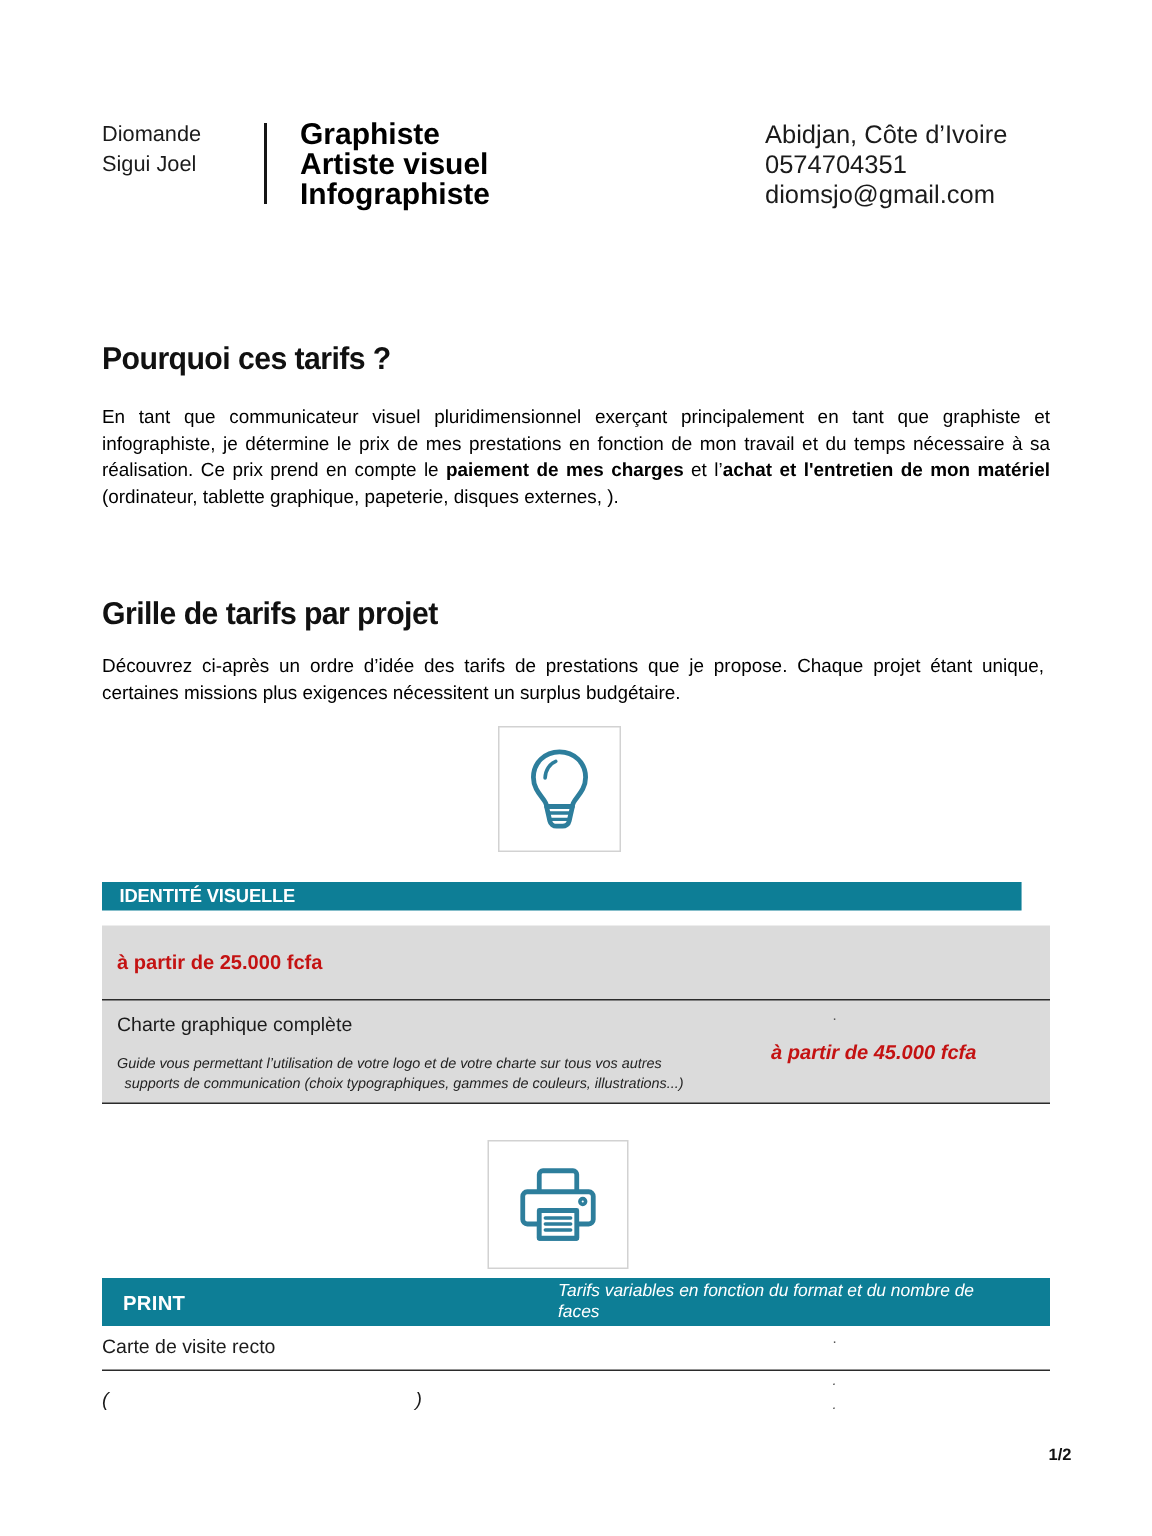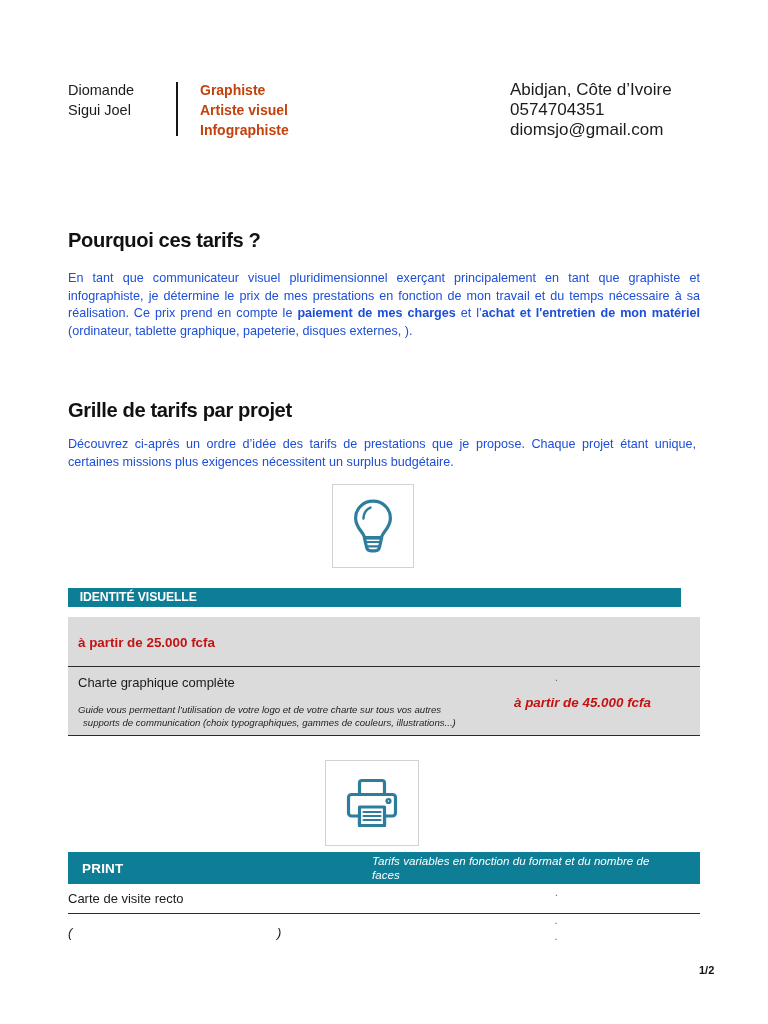--- a/index.html
+++ b/index.html
@@ -42,24 +42,24 @@
   }
   .hdr-divider {
     width: 2px;
     height: 54px;
     background: #151515;
     margin-right: 22px;
     margin-top: 2px;
     flex: 0 0 auto;
   }
   .hdr-roles {
-    font-size: 14px;
+    font-size: 20px;
     line-height: 20px;
     font-weight: 700;
-    color: #c2410c;
+    color: #000000;
     flex: 1 1 auto;
   }
   .hdr-contact {
     text-align: left;
     font-size: 17px;
     line-height: 20px;
     color: #1b1b1b;
     width: 190px;
     flex: 0 0 auto;
   }
@@ -77,21 +77,21 @@
   }
   #title-why  { top: 228px; }
   #title-grid { top: 398px; }
 
   .sec-para {
     position: absolute;
     left: 68px;
     width: 632px;
     font-size: 12.6px;
     line-height: 17.5px;
-    color: #1d4ed8;
+    color: #000000;
     text-align: justify;
   }
   #para-why  { top: 270px; }
   #para-grid { top: 436px; width: 628px; }
 
   .sec-para b { font-weight: 700; }
 
   
   .icon-box {
     position: absolute;

